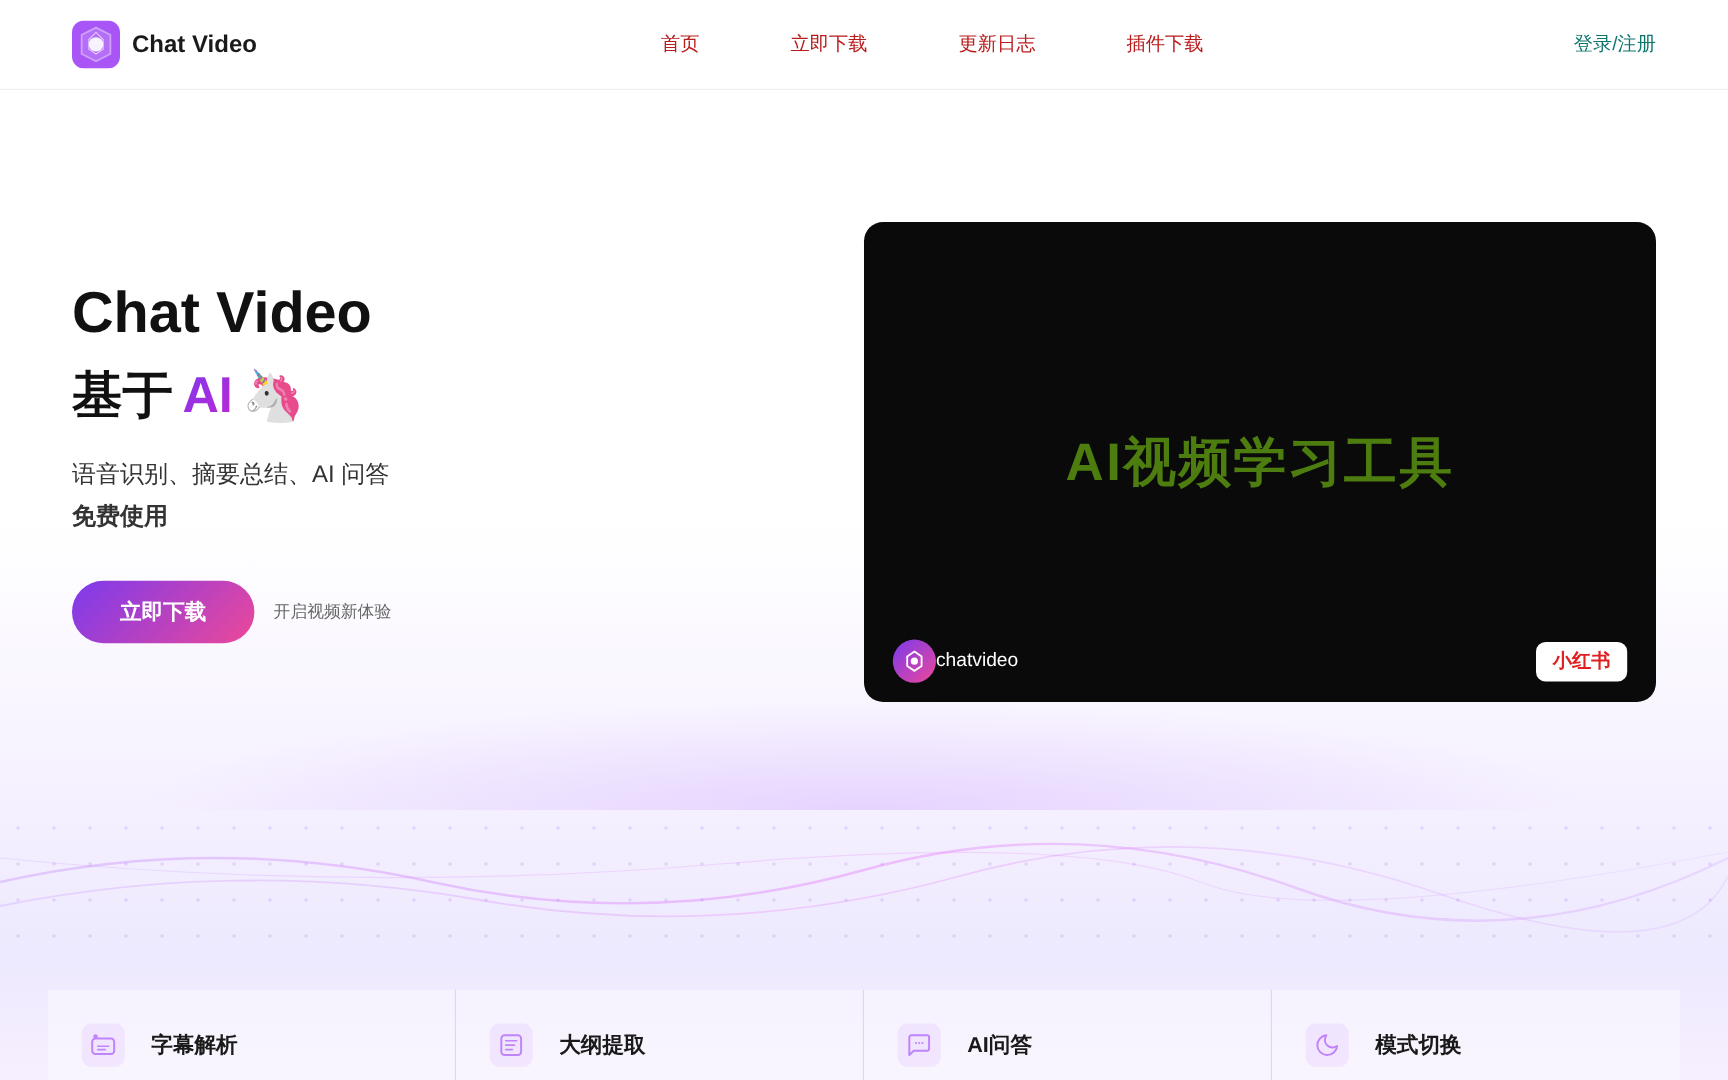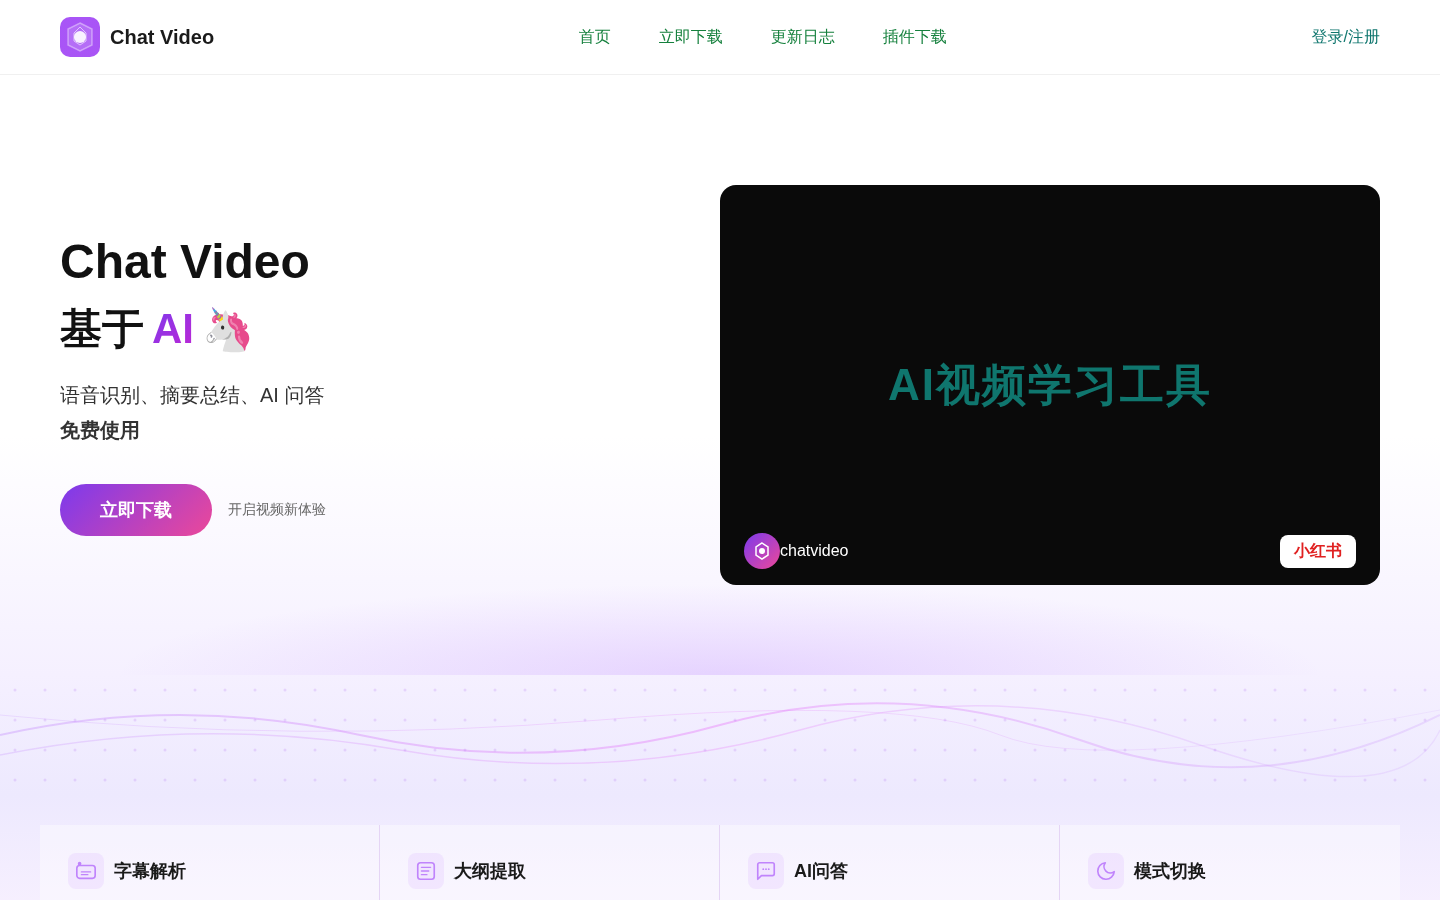--- a/index.html
+++ b/index.html
@@ -21,21 +21,21 @@
     .nav-logo-icon {
       width: 40px; height: 40px;
     }
     .nav-logo-text {
       font-size: 20px; font-weight: 700; color: #1a1a1a;
     }
     .nav-links {
       display: flex; gap: 48px; align-items: center;
     }
     .nav-link {
-      font-size: 16px; color: #15803d; text-decoration: none; cursor: pointer;
+      font-size: 16px; color: #b91c1c; text-decoration: none; cursor: pointer; margin-left: 28px;
     }
     .nav-auth {
       font-size: 16px; color: #0f766e; cursor: pointer;
     }
 
     
     .hero {
       display: flex;
       align-items: center;
       padding: 60px 60px 40px 60px;
@@ -88,21 +88,21 @@
       background: #0a0a0a;
       border-radius: 16px;
       position: relative;
       display: flex;
       flex-direction: column;
       align-items: center;
       justify-content: center;
       overflow: hidden;
     }
     .video-main-text {
-      font-size: 44px; font-weight: 700; color: #0f766e; letter-spacing: 2px;
+      font-size: 44px; font-weight: 700; color: #4d7c0f; letter-spacing: 2px;
     }
     .video-card-bottom {
       position: absolute;
       bottom: 0; left: 0; right: 0;
       display: flex; align-items: center; justify-content: space-between;
       padding: 16px 24px;
     }
     .video-brand {
       display: flex; align-items: center; 
     }
@@ -137,21 +137,21 @@
       grid-template-columns: repeat(4, 1fr);
       gap: 0;
     }
     .feature-card {
       padding: 28px 28px 24px;
       border-right: 1px solid #e5d5f5;
       background: rgba(255,255,255,0.4);
     }
     .feature-card:last-child { border-right: none; }
     .feature-header {
-      display: flex; align-items: center; gap: 10px; margin-bottom: 21px;
+      display: flex; align-items: center; gap: 22px; margin-bottom: 21px;
     }
     .feature-icon-wrap {
       width: 36px; height: 36px; border-radius: 8px;
       background: rgba(200,150,255,0.15);
       display: flex; align-items: center; justify-content: center;
     }
     .feature-icon-svg { width: 22px; height: 22px; }
     .feature-title {
       font-size: 18px; font-weight: 700; color: #1a1a1a;
     }

